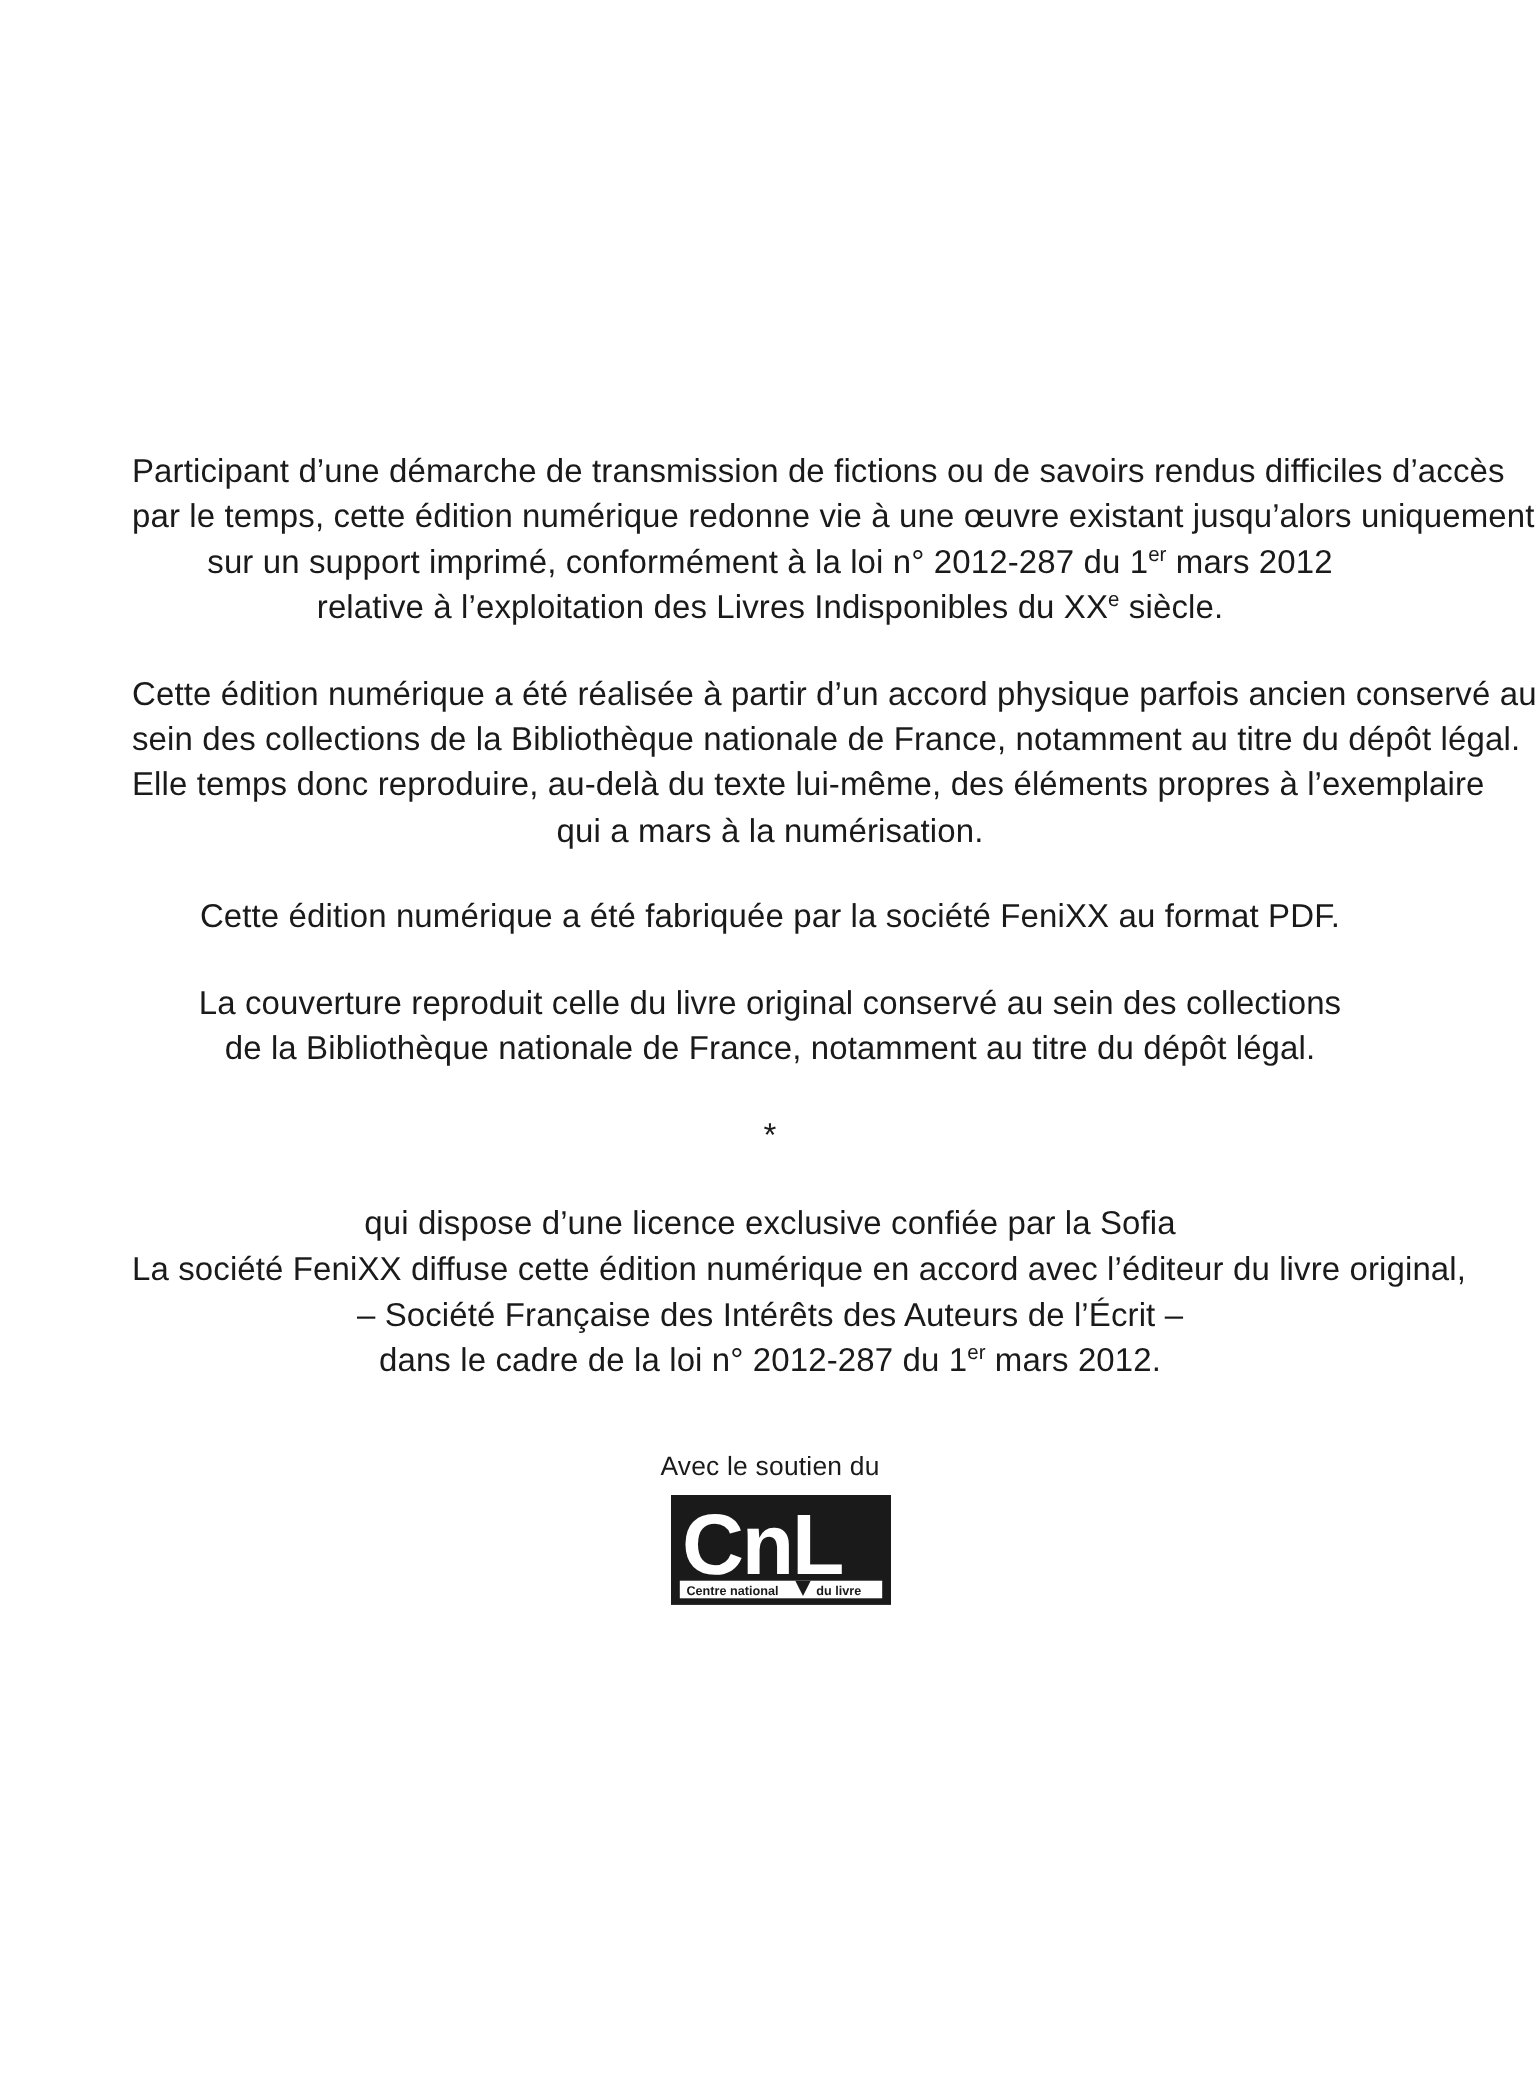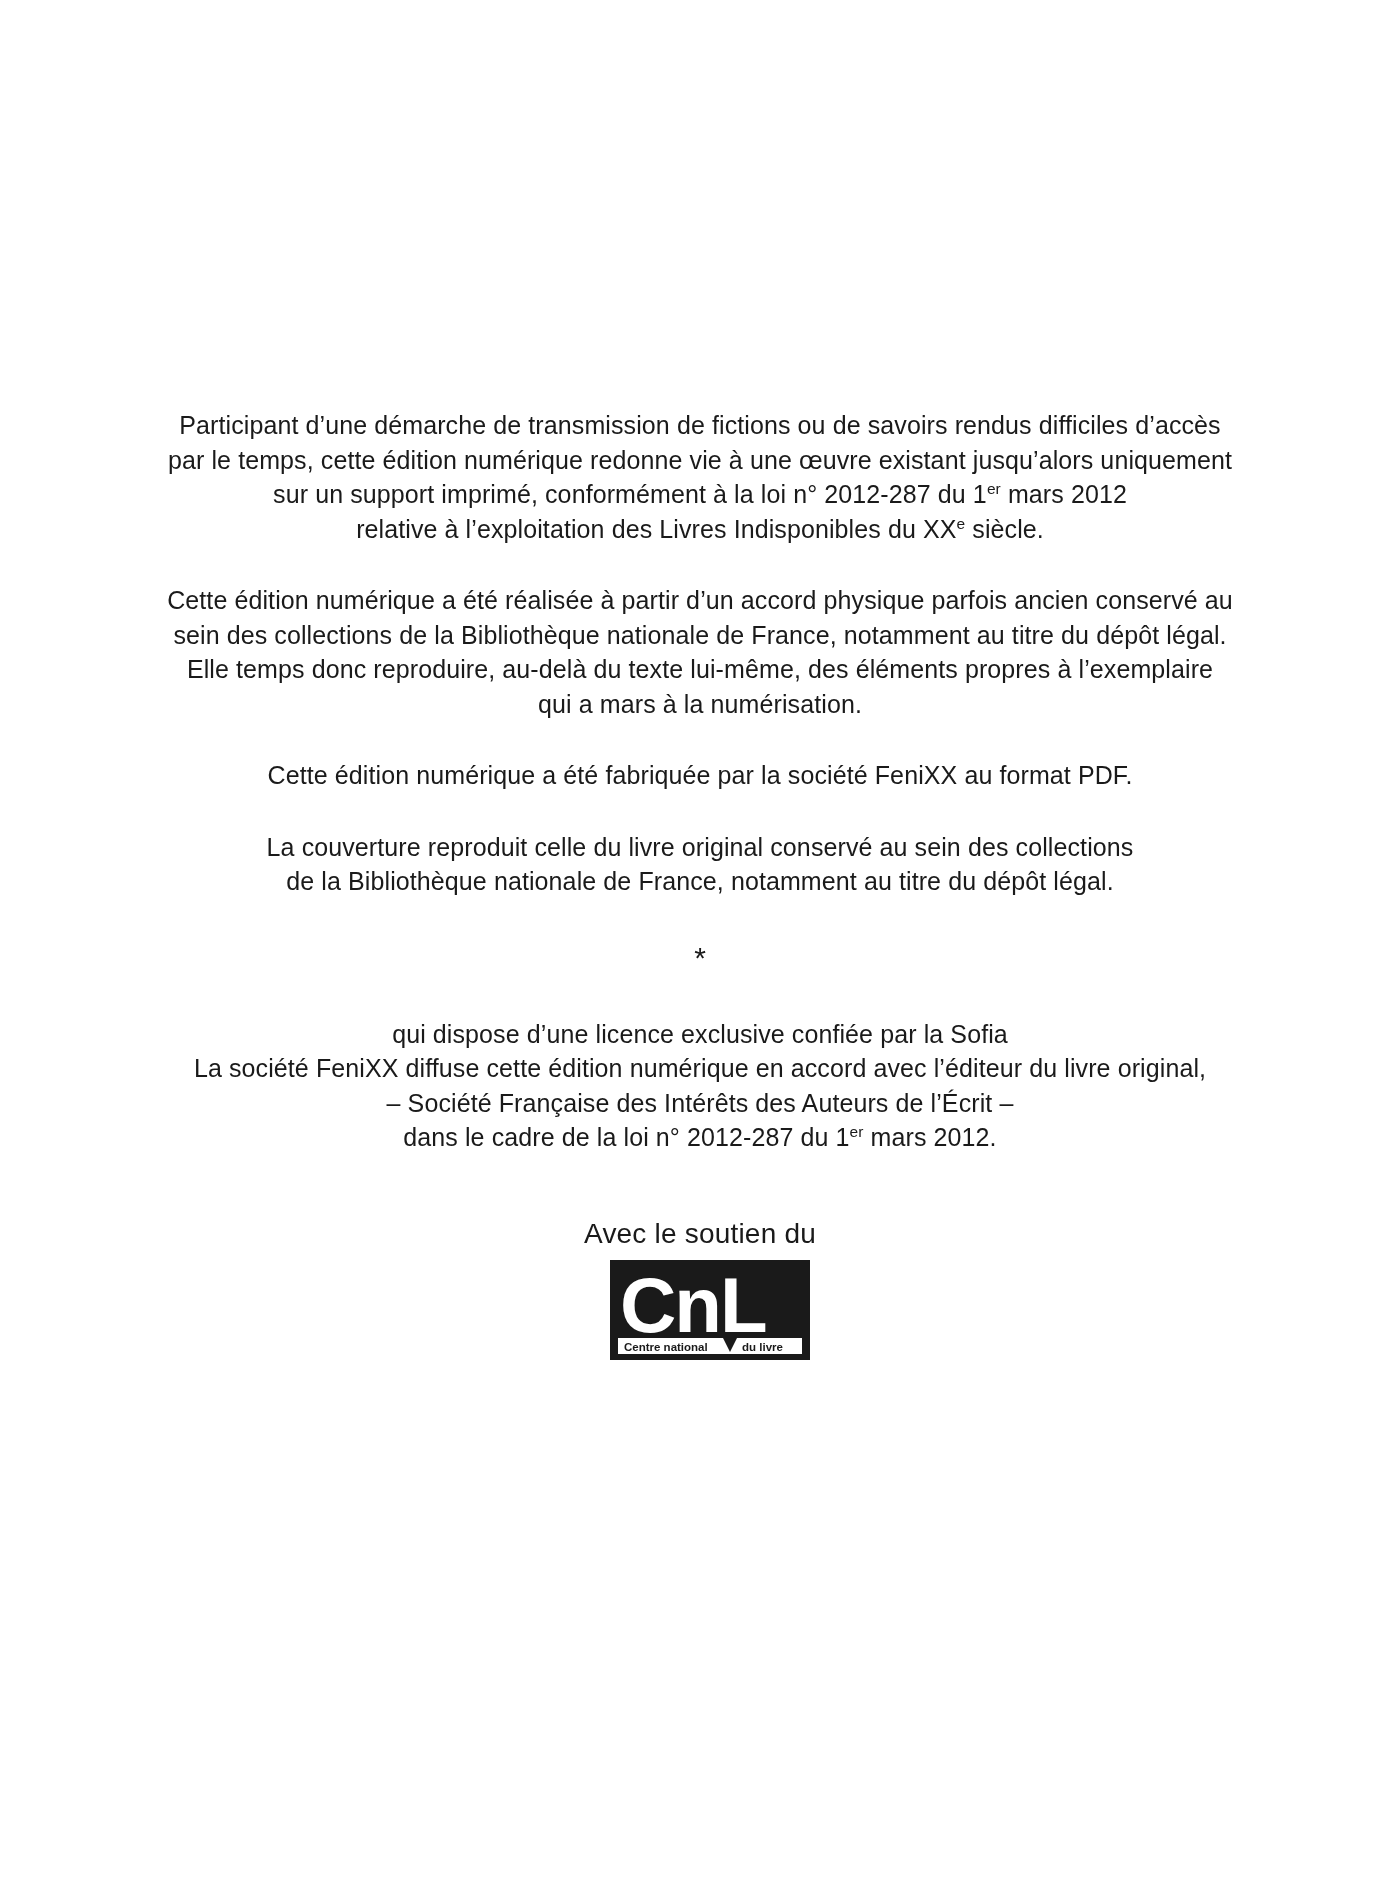--- a/index.html
+++ b/index.html
@@ -24,21 +24,21 @@
   }
   .content {
     position: absolute;
     left: 0;
     right: 0;
     top: 408px;
     width: 1400px;
   }
   .para {
     text-align: center;
-    font-size: 25px;
+    font-size: 30px;
     line-height: 1.38;
     margin: 0 auto;
     padding: 0;
     width: 1160px;
     letter-spacing: 0.1px;
   }
   .para + .para {
     margin-top: 37px;
   }
   .para .ln {
@@ -56,21 +56,21 @@
     line-height: 1;
     margin: 44px auto 0 auto;
     width: 1160px;
     letter-spacing: 0;
   }
   .support {
     margin-top: 62px;
     text-align: center;
   }
   .support-label {
-    font-size: 28px;
+    font-size: 24px;
     line-height: 1.2;
     letter-spacing: 0.2px;
   }
   .logo-wrap {
     margin: 10px auto 0 auto;
     width: 180px;
   }
   .cnl-logo {
     display: block;
     margin: 0 auto;

